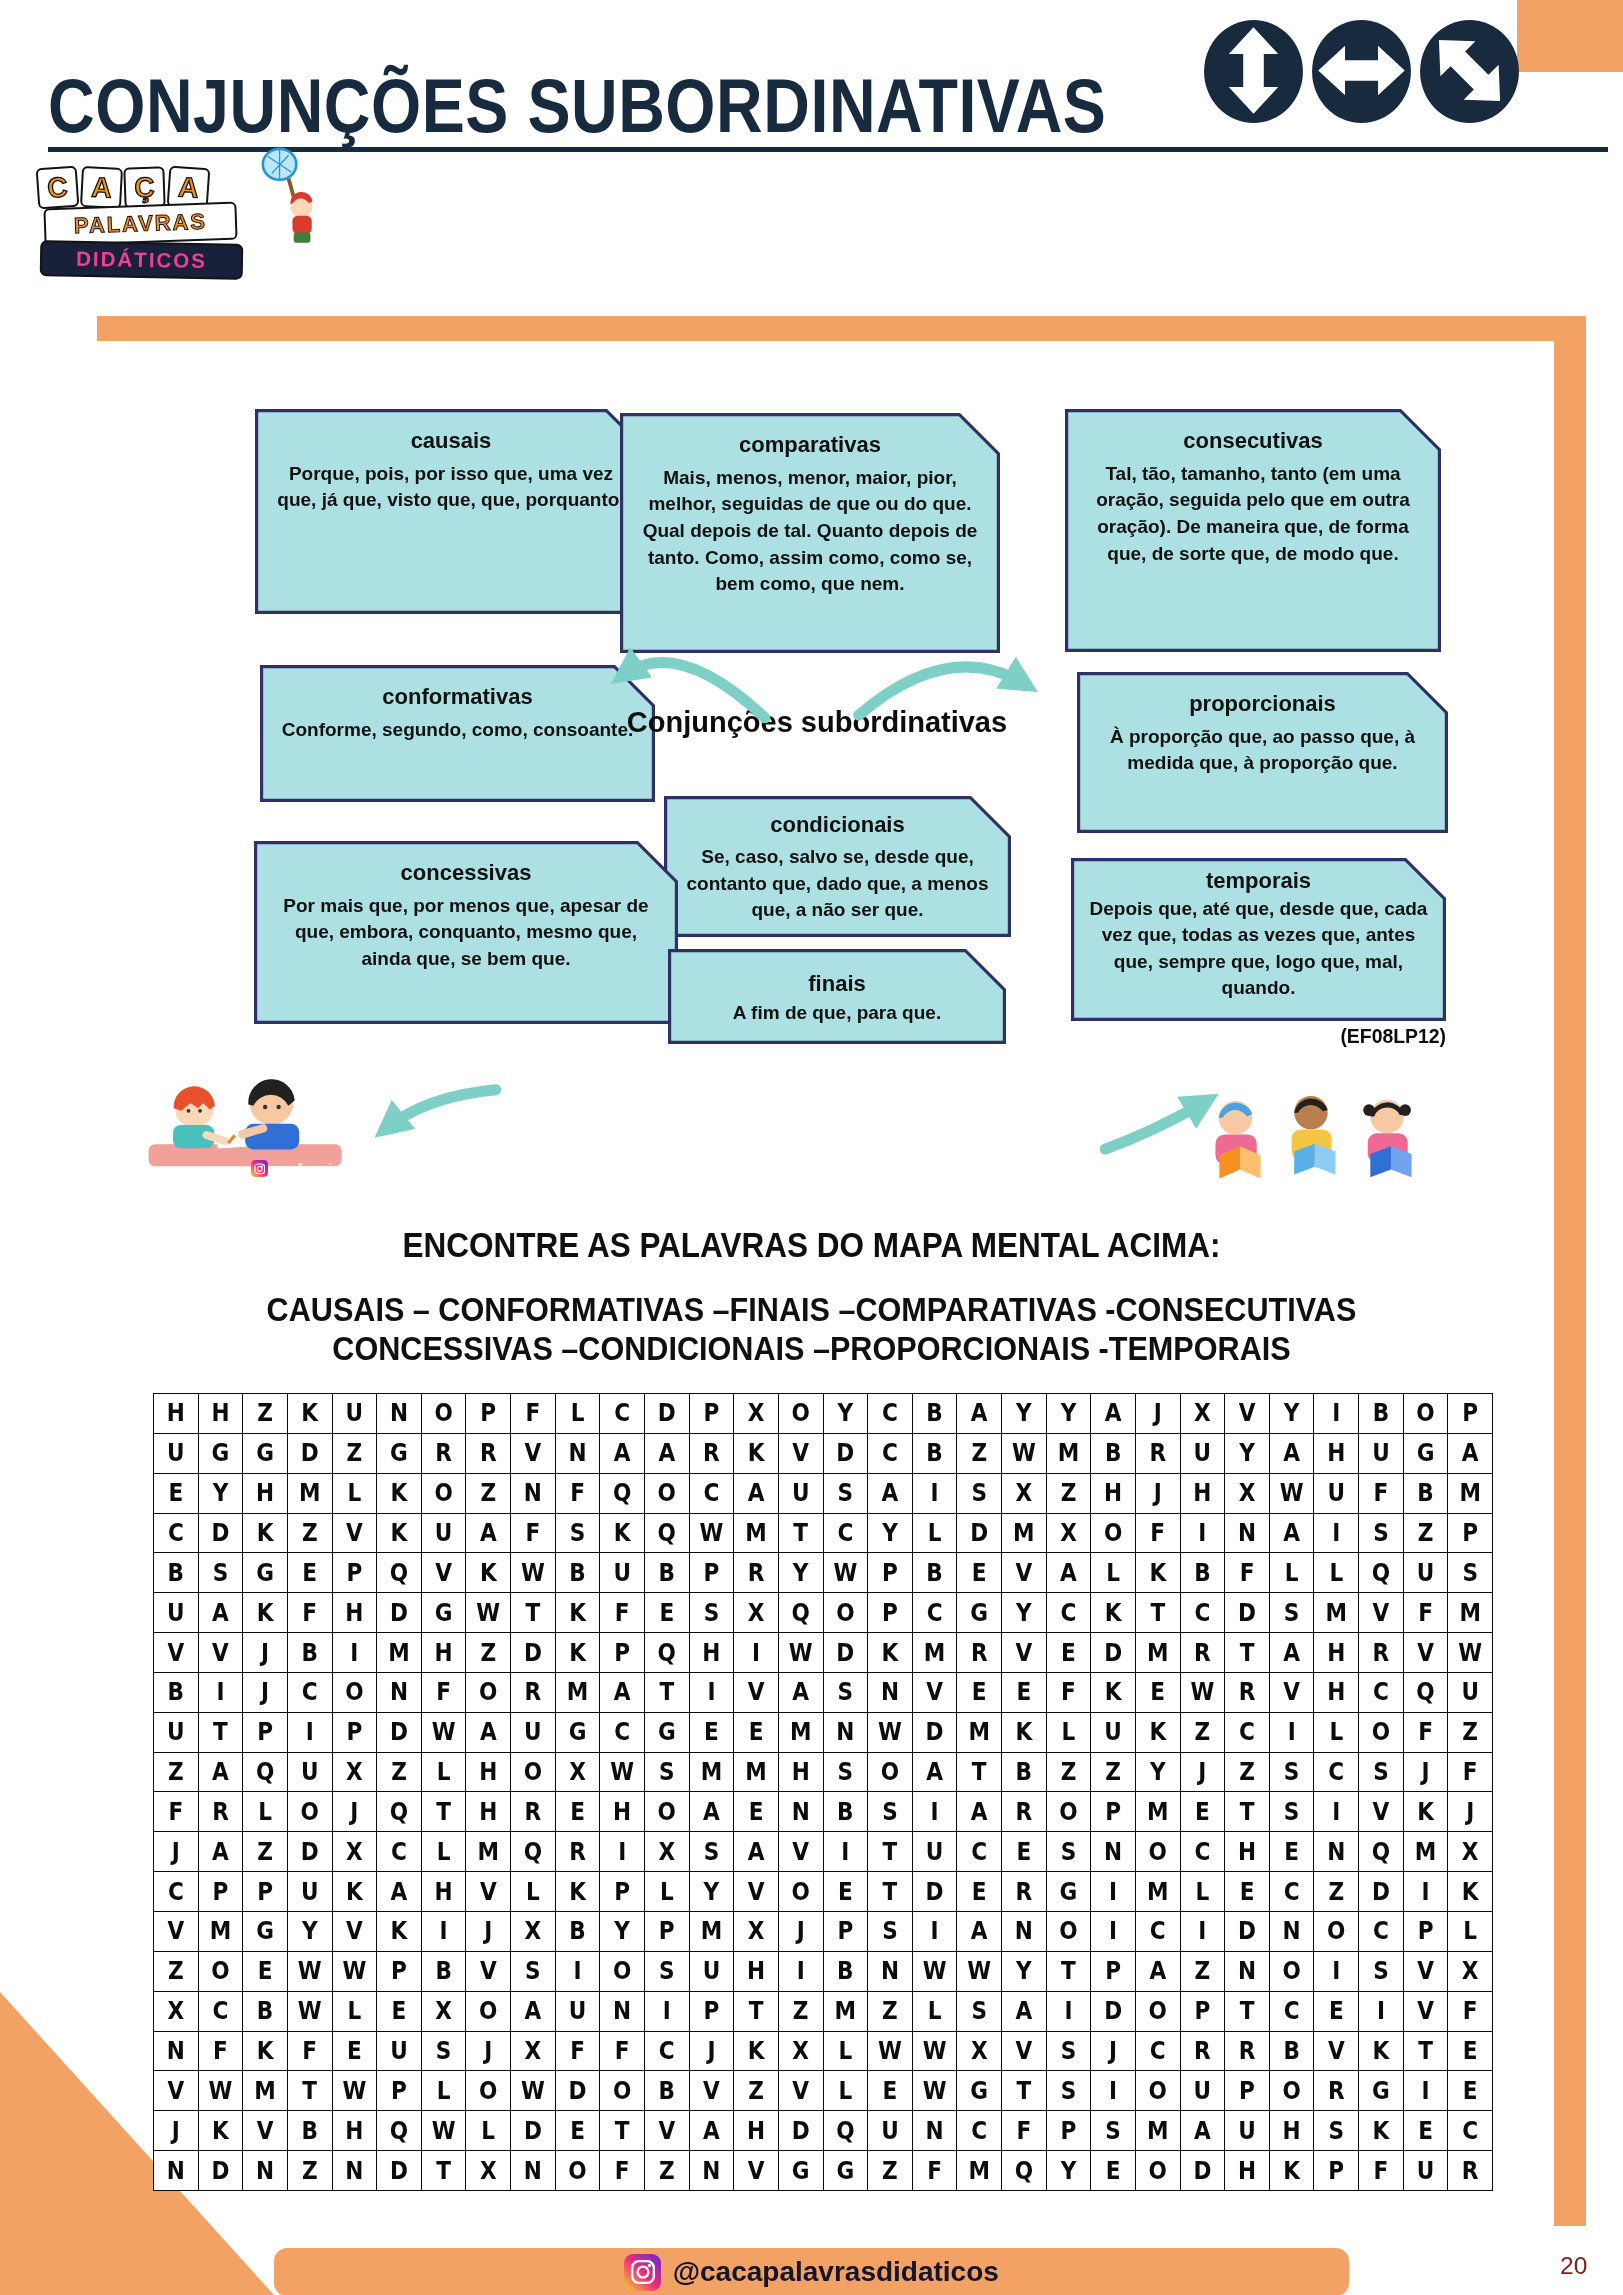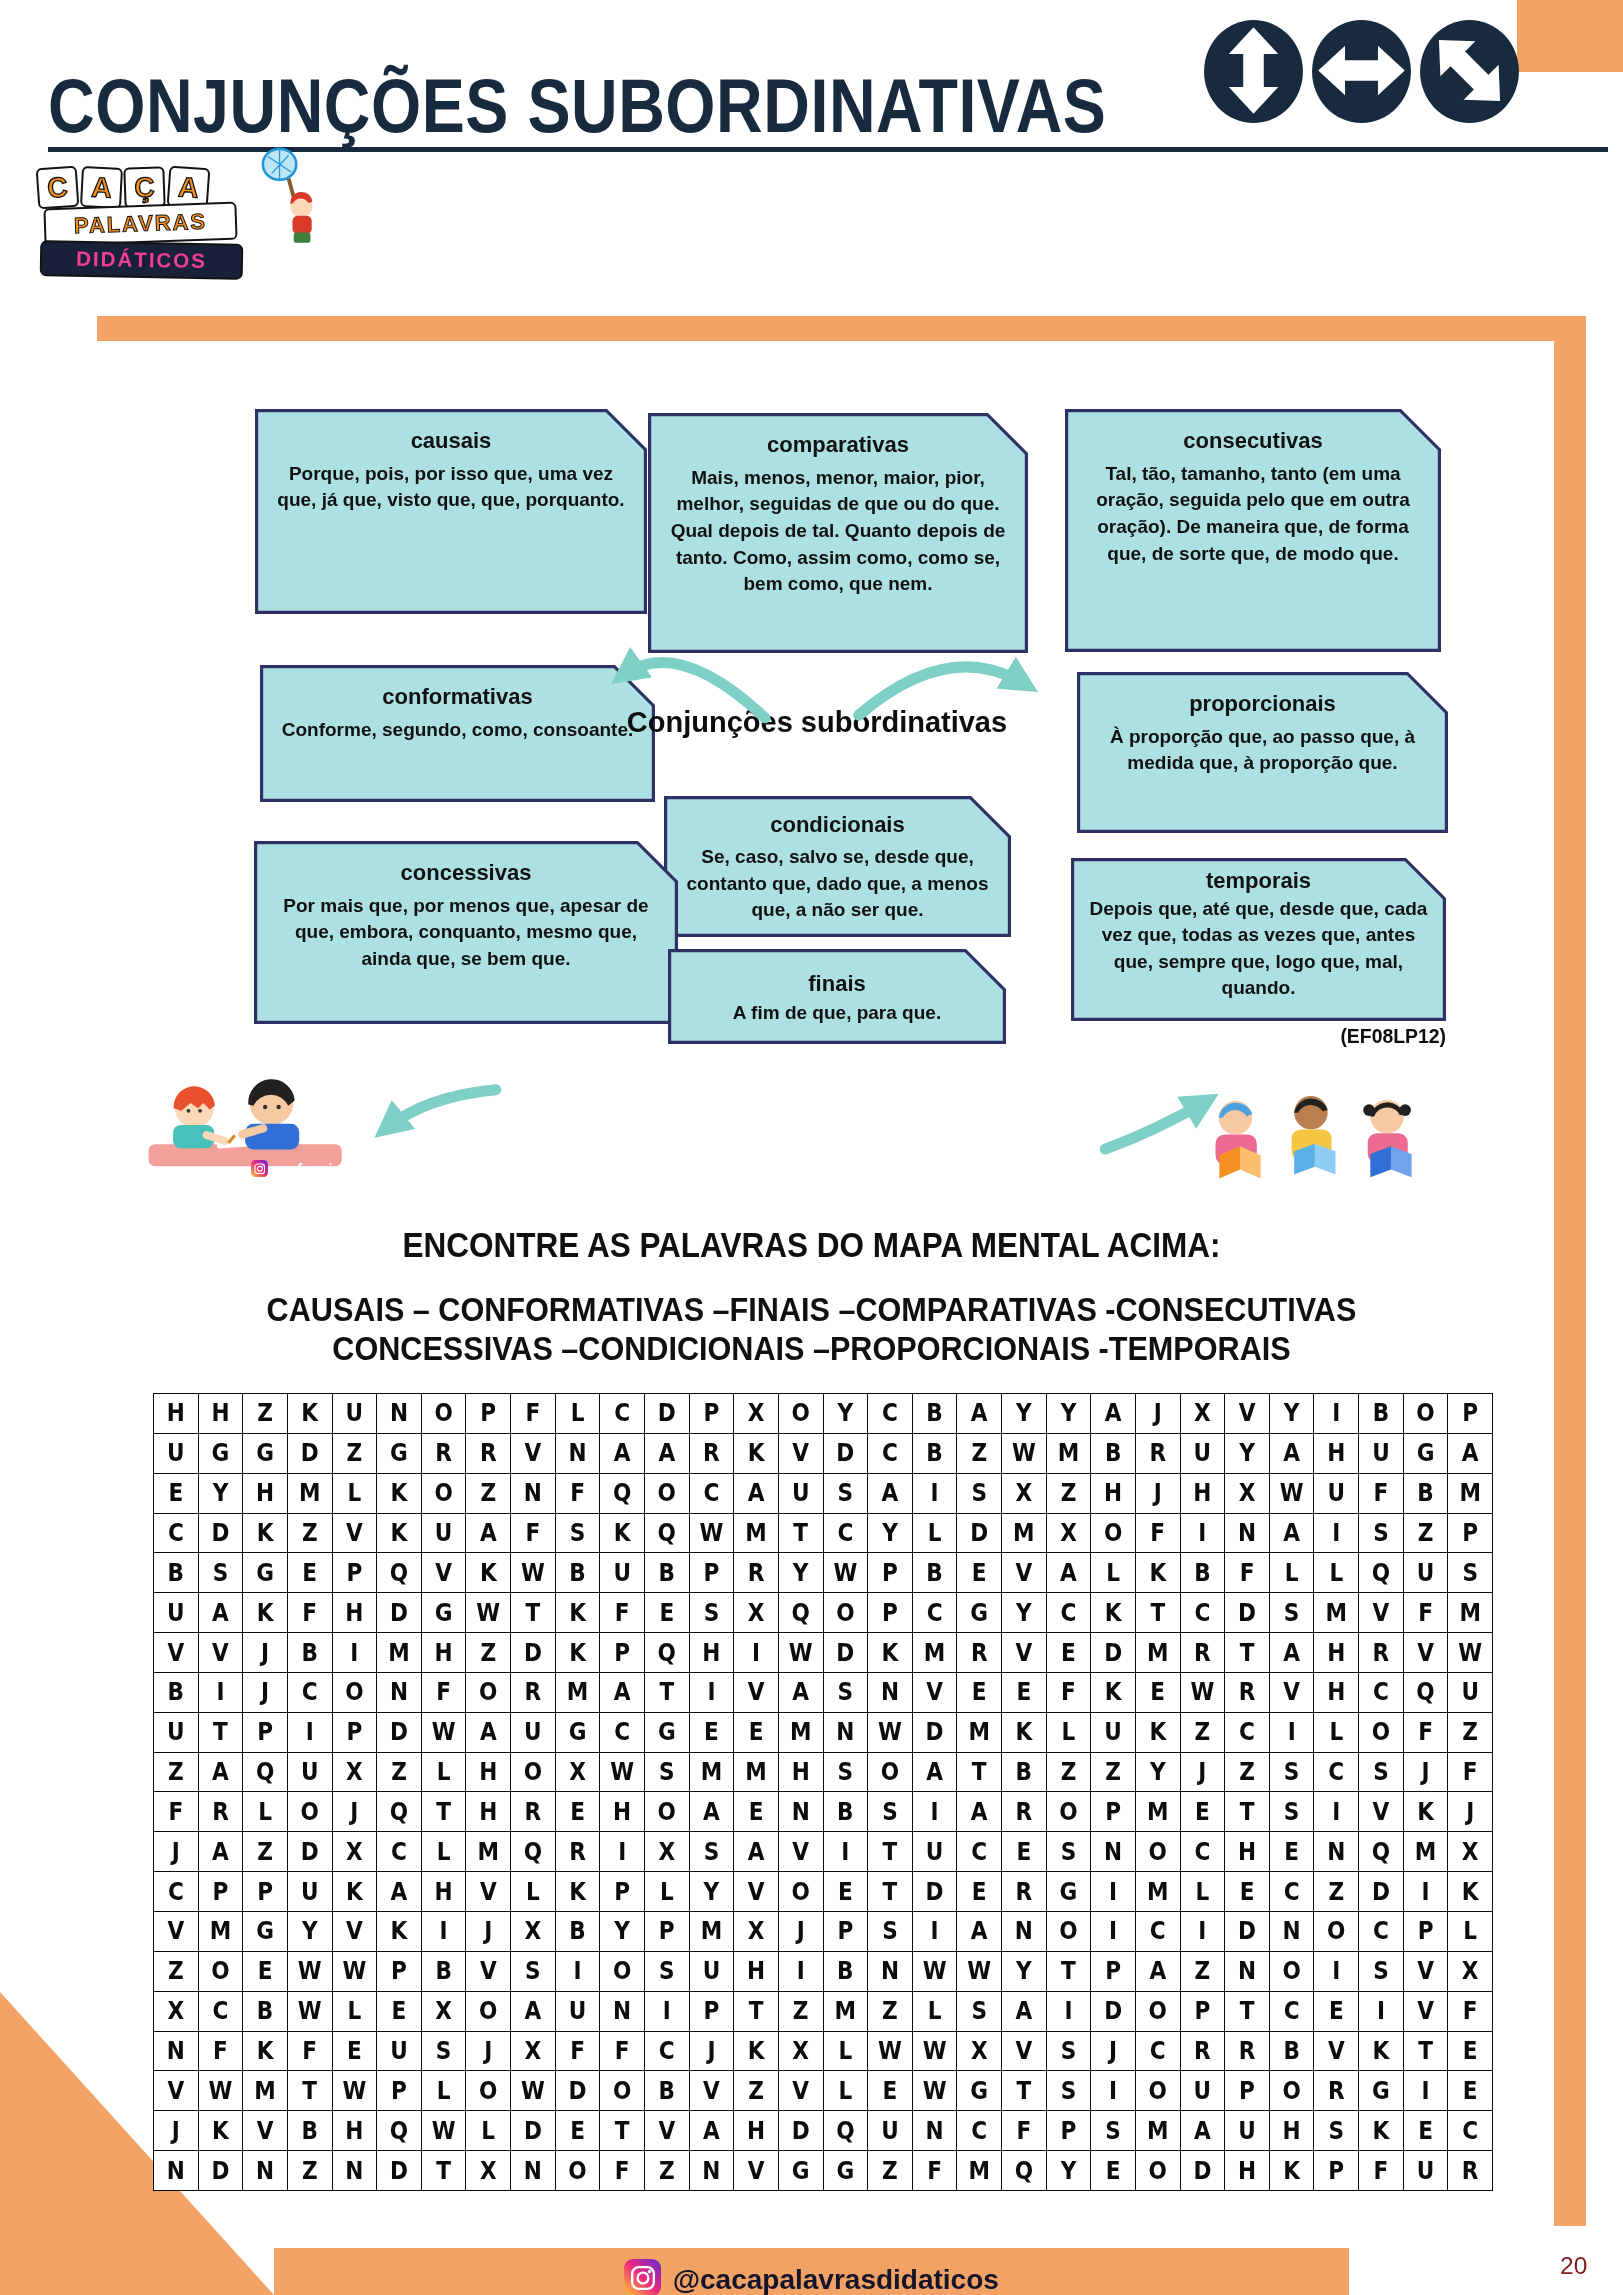--- a/index.html
+++ b/index.html
@@ -18,21 +18,21 @@
   .nav-icons{left:1202px;top:17px;display:flex;gap:5.2px;}
   .nav-circle{width:103px;height:107px;}
 
   
   .corner-tr{right:0;top:0;width:106px;height:72px;background:#f3a266;}
   .bar-top{left:97px;top:316px;width:1489px;height:24.5px;background:#f3a266;}
   .strip-right{left:1554px;top:316px;width:32px;height:1910px;background:#f3a266;}
   .triangle-bl{left:0;top:1992px;width:274px;height:303px;background:#f3a266;
     clip-path:polygon(0 0,100% 100%,0 100%);}
   .bar-footer{left:274px;top:2248px;width:1075px;height:48px;background:#f3a266;
-    display:flex;align-items:flex-end;justify-content:center;gap:11.6px;}
+    display:flex;align-items:center;justify-content:center;gap:11.6px;border-radius:13px;}
 
   
   .logo{left:37px;top:167px;width:232px;height:129px;}
   .logo-row{display:flex;gap:2.6px;}
   .logo-block{
     background:#fff;border:2.6px solid #131313;border-radius:5.8px;display:flex;
     align-items:center;justify-content:center;font-weight:900;
   }
   .logo-c{width:37px;height:37px;font-size:28px;color:#f59120;-webkit-text-stroke:1.3px #131313;}
   .logo-palavras{margin-top:-2.6px;margin-left:6.5px;width:189px;height:34px;transform:rotate(-2deg);
@@ -136,21 +136,21 @@
 
 <div class="abs mmbox" style="left:255px;top:409px;width:392px;height:205px">
   <div class="mmbox-border"></div>
   <div class="mmbox-fill"></div>
   <div class="mmbox-content">
     <div class="mmbox-title">causais</div>
     <div class="mmbox-text">Porque, pois, por isso que, uma vez que, já que, visto que, que, porquanto.</div>
   </div>
 </div>
 
-<div class="abs mmbox" style="left:648px;top:413px;width:380px;height:240px">
+<div class="abs mmbox" style="left:620px;top:413px;width:380px;height:240px">
   <div class="mmbox-border"></div>
   <div class="mmbox-fill"></div>
   <div class="mmbox-content">
     <div class="mmbox-title">comparativas</div>
     <div class="mmbox-text">Mais, menos, menor, maior, pior, melhor, seguidas de que ou do que. Qual depois de tal. Quanto depois de tanto. Como, assim como, como se, bem como, que nem.</div>
   </div>
 </div>
 
 <div class="abs mmbox" style="left:1065px;top:409px;width:376px;height:243px">
   <div class="mmbox-border"></div>

